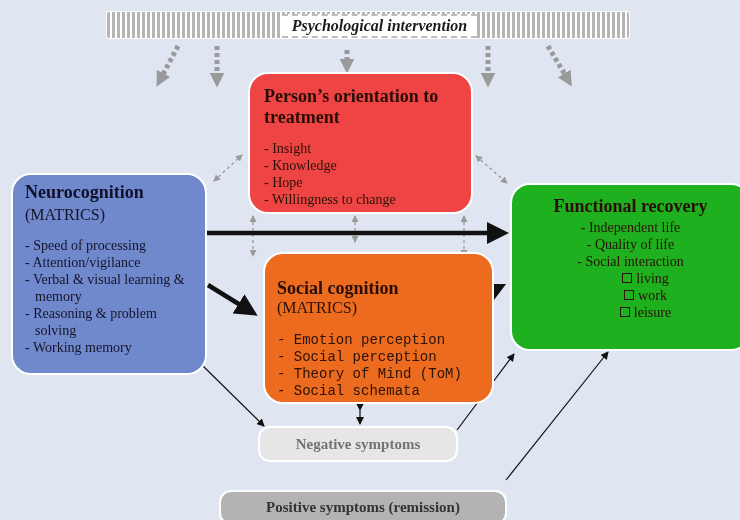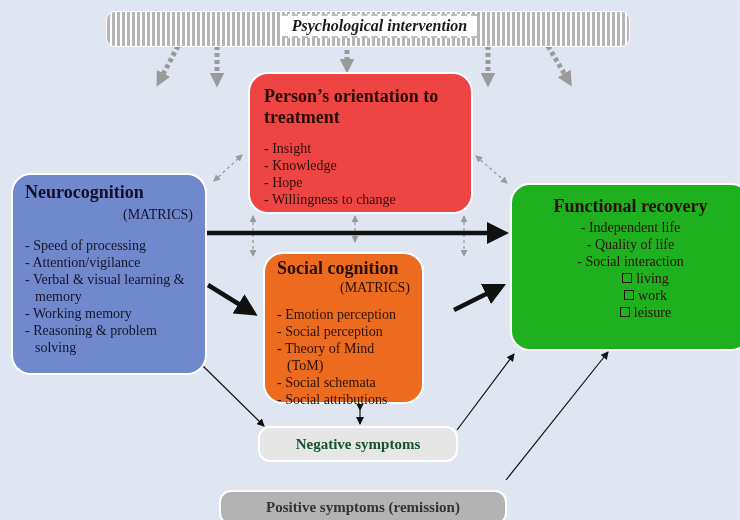--- a/index.html
+++ b/index.html
@@ -1,41 +1,41 @@
 <!DOCTYPE html>
 <html><head>
   <meta charset="utf-8">
   <style>
     html, body { margin:0; padding:0; }
     body { width:740px; height:520px; background:#dfe6f2; position:relative; overflow:hidden;
            font-family:"Liberation Serif","DejaVu Serif",serif; color:#2a1208; }
     svg.links { position:absolute; left:0; top:0; width:740px; height:520px; z-index:1; }
-    .banner { position:absolute; left:106px; top:11px; width:524px; height:36px; z-index:2;
+    .banner { position:absolute; left:106px; top:11px; width:524px; height:28px; z-index:2;
               background: repeating-linear-gradient(90deg, #b5b5b5 0 3px, #ffffff 3px 5px);
-              border:1px solid #fff; border-radius:9px; box-sizing:border-box; }
+              border:1px solid #fff; border-radius:3px; box-sizing:border-box; }
     .banner-label { position:absolute; left:175px; top:2px; width:195px; height:24px; background:#fff;
               border-top:2px dashed #bdbdbd; border-bottom:2px dashed #bdbdbd; box-sizing:border-box;
               font-style:italic; font-weight:bold; font-size:16px; text-align:center; line-height:20px; color:#1a1a1a; }
     .box { position:absolute; border:2px solid #fff; border-radius:20px; box-sizing:border-box; z-index:2; }
     .box h2 { margin:0; font-size:18px; font-weight:bold; line-height:21px; color:#2a0e06; }
-    .box .sub { font-size:14px; line-height:18px; margin-top:3px;text-align:right; }
+    .box .sub { font-size:16px; line-height:18px; margin-top:3px; }
     .box ul { list-style:none; margin:0; padding:0; font-size:14px; line-height:17px; }
     .box li { padding-left:10px; text-indent:-10px; }
     .box li::before { content:"- "; }
     .box li.sq::before { content:""; }
     .sq { padding-left:30px !important; text-indent:0 !important; position:relative; }
     .sqicon { display:inline-block; width:8px; height:8px; border:1px solid #2a1208; margin-right:4px; vertical-align:0px; }
     #b-orient { left:248px; top:72px; width:225px; height:142px; background:#ef4444; padding:12px 14px; }
     #b-neuro { left:11px; top:173px; width:196px; height:202px; background:#7088cc; padding:7px 12px; color:#15152a; }
     #b-neuro h2 { color:#10102a; }
-    #b-social { left:263px; top:252px; width:161px; height:152px; background:#ec6b1e; padding:4px 12px; }
+    #b-social { left:263px; top:252px; width:231px; height:152px; background:#ec6b1e; padding:24px 12px; }
     #b-func { left:510px; top:183px; width:241px; height:168px; background:#1eb01e; padding:11px 26px;text-align:center; }
     .pill { position:absolute; border:2px solid #fff; border-radius:12px; box-sizing:border-box; z-index:2;
             font-weight:bold; font-size:15px; text-align:center; }
-    #p-neg { left:258px; top:426px; width:200px; height:36px; background:#e6e6e6; color:#14532d; line-height:32px; }
+    #p-neg { left:258px; top:426px; width:200px; height:36px; background:#e6e6e6; color:#737373; line-height:32px; }
     #p-pos { left:219px; top:490px; width:288px; height:35px; background:#b3b3b3; color:#333; line-height:31px; }
   </style>
 </head>
 <body>
 
 <svg class="links" viewBox="0 0 740 520">
   <defs>
     <marker id="ah-big" markerWidth="5" markerHeight="5" refX="3" refY="2.5" orient="auto" markerUnits="strokeWidth">
       <path d="M0,0 L5,2.5 L0,5 z" fill="#111"></path>
     </marker>
@@ -93,34 +93,33 @@
   </ul>
 </div>
 
 <div class="box" id="b-neuro">
   <h2>Neurocognition</h2>
   <div class="sub">(MATRICS)</div>
   <ul style="margin-top:13px;">
     <li>Speed of processing</li>
     <li>Attention/vigilance</li>
     <li>Verbal &amp; visual learning &amp; memory</li>
+    <li>Reasoning &amp; problem solving</li>
     <li>Working memory</li>
-    <li>Reasoning &amp; problem solving</li>
   </ul>
 </div>
 
 <div class="box" id="b-social">
   <h2>Social cognition</h2>
   <div class="sub" style="margin-top:0;">(MATRICS)</div>
-  <ul style="margin-top:9px;">
+  <ul style="margin-top:15px;font-family:Liberation Mono, monospace;">
     <li>Emotion perception</li>
     <li>Social perception</li>
     <li>Theory of Mind (ToM)</li>
     <li>Social schemata</li>
-    <li>Social attributions</li>
   </ul>
 </div>
 
 <div class="box" id="b-func">
   <h2>Functional recovery</h2>
   <ul style="margin-top:2px;">
     <li>Independent life</li>
     <li>Quality of life</li>
     <li>Social interaction</li>
     <li class="sq"><span class="sqicon"></span><span>living</span></li>

